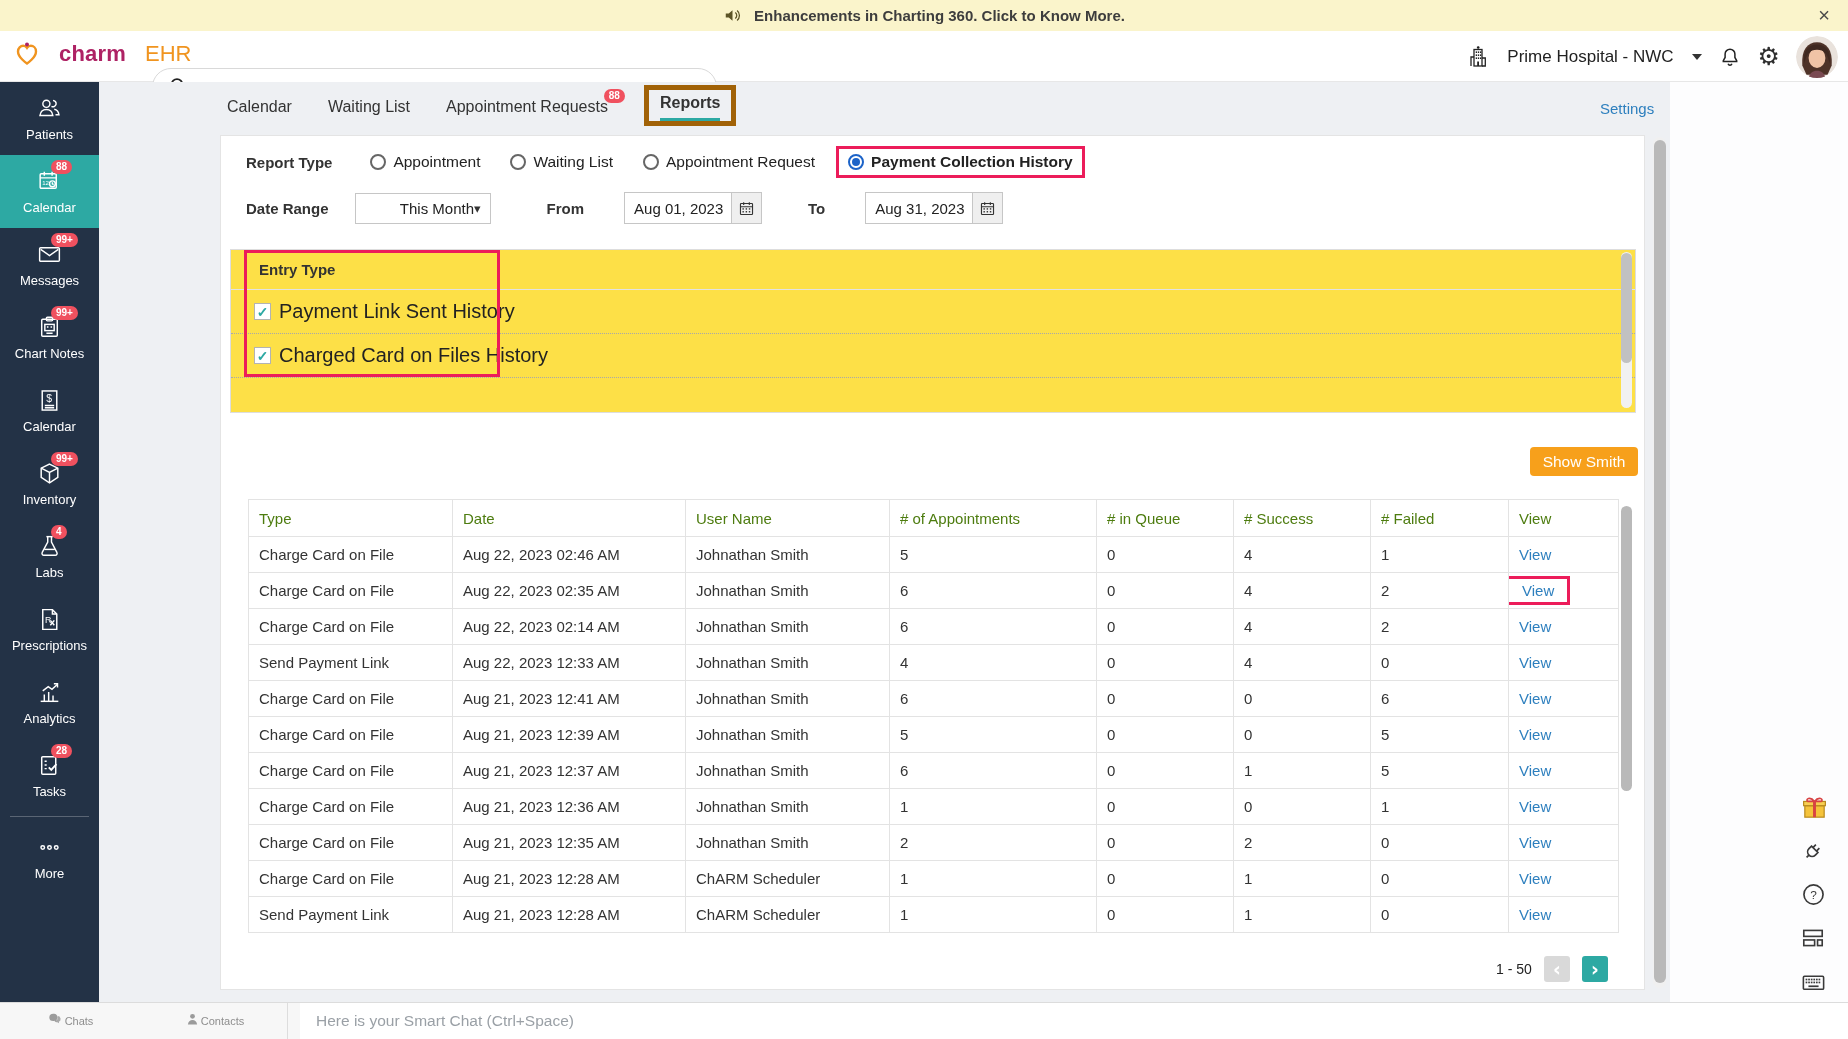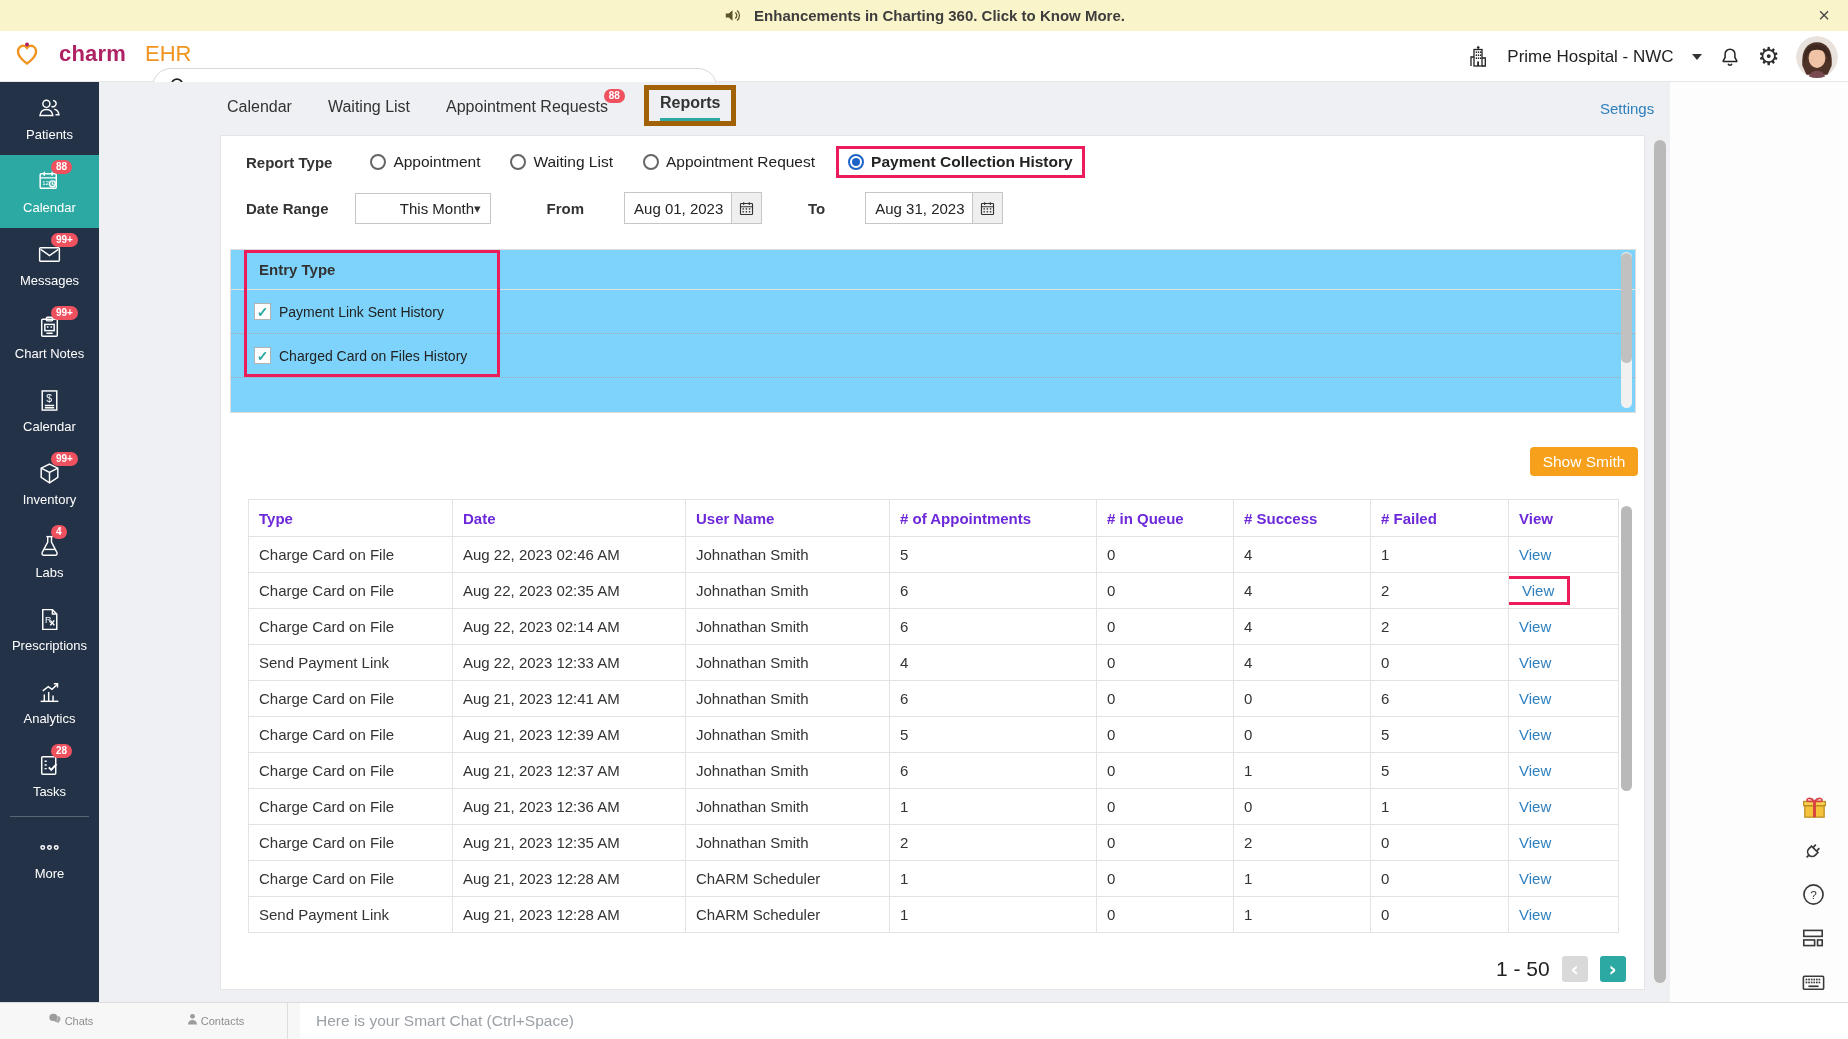--- a/index.html
+++ b/index.html
@@ -60,46 +60,46 @@
 
   .row-date { position:absolute; left:25px; top:56px; display:flex; align-items:center; }
   .select-box { margin-left:26px; width:136px; height:31px; border:1px solid #c6c6c6; background:#fff; display:flex; align-items:center; justify-content:flex-end; padding:0 9px; font-size:15px; color:#222; cursor:pointer; }
   .select-caret { font-family:"DejaVu Sans",sans-serif; font-size:13px; color:#333; }
   .from-lbl { margin-left:56px; } .to-lbl { margin-left:46px; }
   .date-wrap { display:flex; margin-left:40px; height:32px; }
   .date-val { width:107px; border:1px solid #c6c6c6; border-right:none; display:flex; align-items:center; padding-left:9px; font-size:15px; color:#222; background:#fff; }
   .date-btn { width:31px; border:1px solid #c6c6c6; background:#efefef; display:flex; align-items:center; justify-content:center; cursor:pointer; }
   .plain-lbl { font-size:15px; font-weight:700; color:#333; }
 
-  .entry-panel { position:absolute; left:9px; top:113px; width:1406px; height:164px; border:1px solid #ddd; background:#7dd3fc; }
+  .entry-panel { position:absolute; left:9px; top:113px; width:1406px; height:164px; border:1px solid #ddd; background:#fde047; }
   .entry-title { position:absolute; left:28px; top:11px; font-size:15px; font-weight:700; color:#333; }
   .entry-sep { position:absolute; left:0; top:39px; width:100%; border-bottom:1px solid #e2e2e2; }
   .entry-row { position:absolute; left:0; width:100%; height:44px; display:flex; align-items:center; padding-left:23px; gap:8px; }
   .entry-row.r0 { top:40px; border-bottom:1px dotted #a8a8a8; }
   .entry-row.r1 { top:84px; border-bottom:1px dotted #a8a8a8; }
   .cb-box { width:17px; height:17px; border:1px solid #b3b3b3; background:#fff; display:flex; align-items:center; justify-content:center; color:#2da9a3; font-weight:700; font-size:14px; line-height:14px; cursor:pointer; }
-  .entry-lbl { font-size:14px; color:#222; }
+  .entry-lbl { font-size:20px; color:#222; }
   .entry-ann { position:absolute; left:13px; top:0px; width:256px; height:127px; border:3px solid #ec1c5a; pointer-events:none; }
   .entry-scroll-track { position:absolute; right:3px; top:2px; width:11px; height:156px; background:#f1f1f1; border-radius:6px; }
   .entry-scroll-thumb { position:absolute; right:3px; top:3px; width:11px; height:110px; background:#c1c1c1; border-radius:6px; }
 
   .show-report-btn { position:absolute; left:1309px; top:311px; width:108px; height:29px; background:#f7a01b; color:#fff; font-size:15.5px; border:none; border-radius:4px; display:flex; align-items:center; justify-content:center; cursor:pointer; }
 
   
   .rtable-wrap { position:absolute; left:27px; top:363px; }
   table.rtable { border-collapse:collapse; table-layout:fixed; width:1370px; background:#fff; }
   table.rtable th, table.rtable td { border:1px solid #e3e3e3; font-size:15px; text-align:left; padding:0 0 0 10px; overflow:hidden; white-space:nowrap; }
-  table.rtable th { height:37px; font-weight:700; color:#6d28d9; }
+  table.rtable th { height:37px; font-weight:400; color:#4d7c0f; }
   table.rtable td { height:36px; color:#333; font-weight:400; }
   .view-link { color:#2d7fbe; cursor:pointer; text-decoration:none; }
   .view-ann { display:inline-block; border:3px solid #ec1c5a; padding:3px 13px; margin:-6px -13px; }
   .table-scroll-thumb { position:absolute; left:1400px; top:370px; width:11px; height:285px; background:#b9b9b9; border-radius:6px; }
 
   .pagination { position:absolute; left:1275px; top:820px; display:flex; align-items:center; gap:12px; }
-  .page-range { font-size:21px; color:#222; }
+  .page-range { font-size:14px; color:#222; }
   .page-btn { width:26px; height:26px; display:flex; align-items:center; justify-content:center; font-size:19px; font-weight:700; color:#fff; cursor:pointer; border-radius:3px; font-family:"DejaVu Sans",sans-serif; line-height:24px; }
   .page-prev { background:#d9d9d9; }
   .page-next { background:#2da9a3; }
 
   .main-scroll-track { position:absolute; left:1653px; top:137px; width:13px; height:851px; background:#f0f0f0; border-radius:7px; }
   .main-scroll-thumb { position:absolute; left:1654px; top:140px; width:12px; height:843px; background:#b9b9b9; border-radius:6px; }
 
   
   .right-rail { position:absolute; left:1800px; top:793px; display:flex; flex-direction:column; gap:15px; align-items:center; }
   .rail-icon { width:29px; height:29px; cursor:pointer; }

